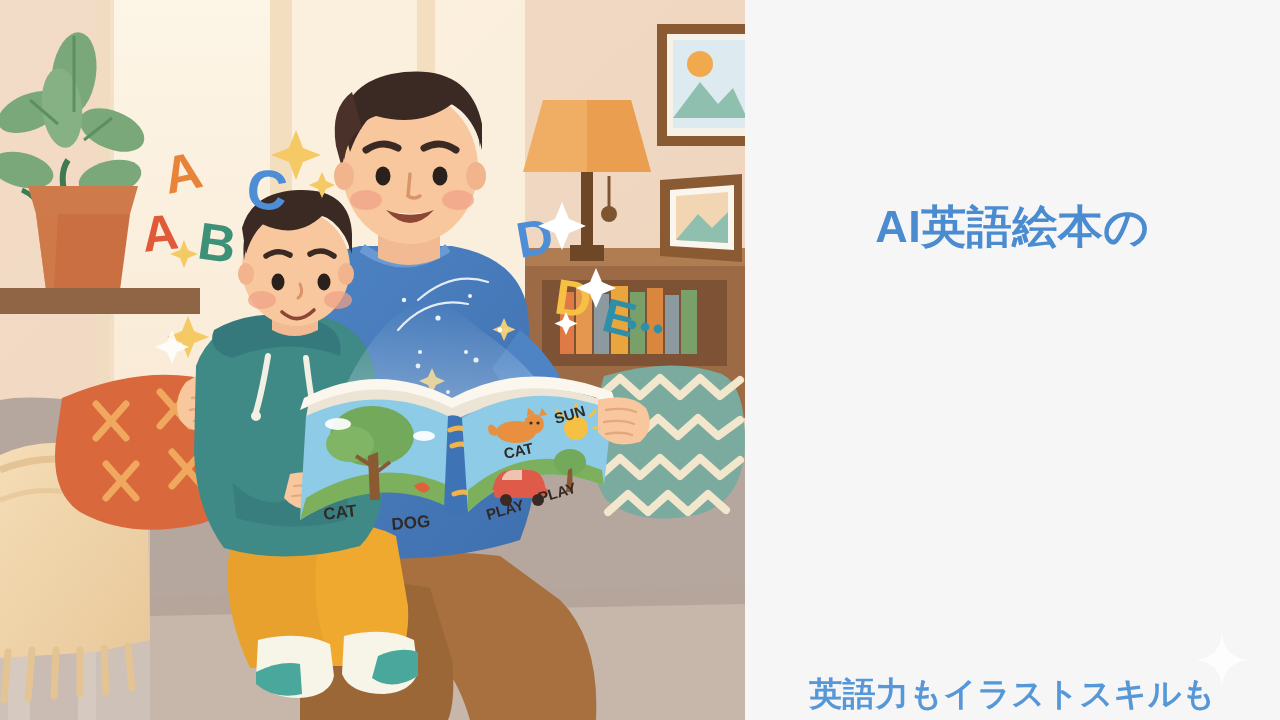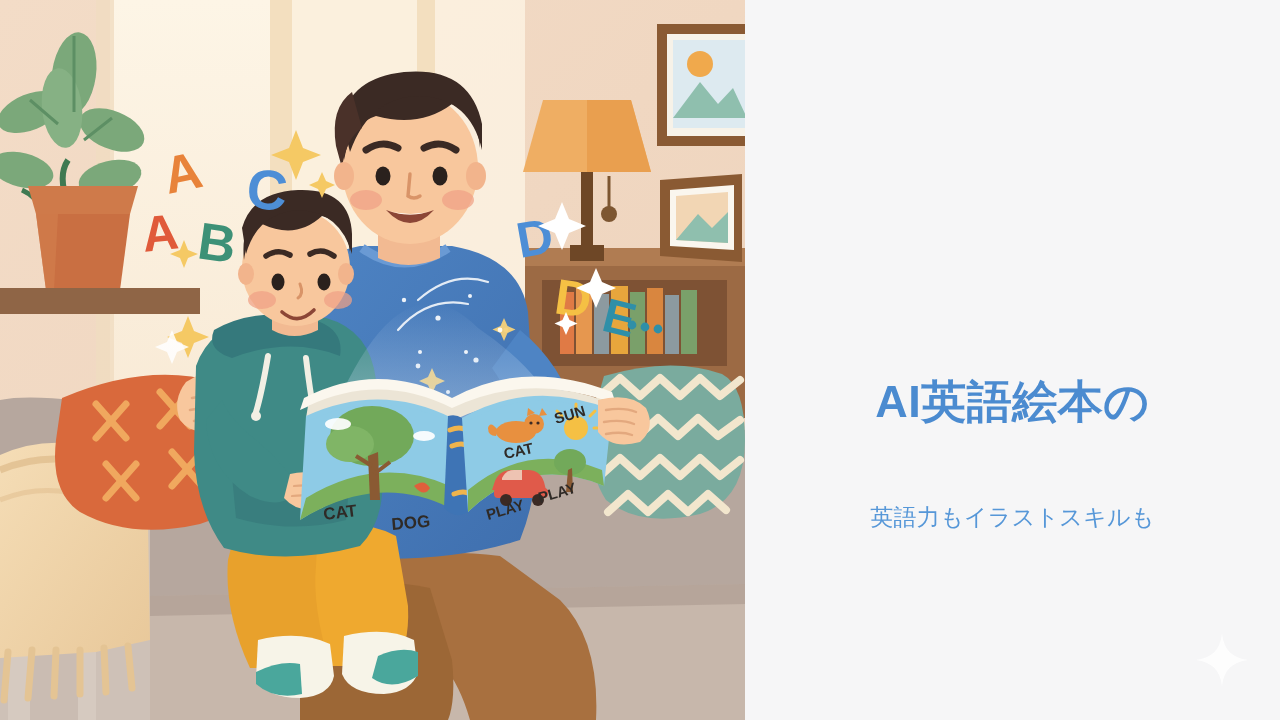--- a/index.html
+++ b/index.html
@@ -35,42 +35,42 @@
 
   
   .text-panel {
     position: relative;
     flex: 1 1 auto;
     height: 720px;
     background: #f6f6f7;
     display: flex;
     flex-direction: column;
     align-items: center;
-    justify-content: center;
+    justify-content: space-between;
     overflow: hidden;
   }
   .headline {
     margin: 0;
     padding: 0;
     text-align: center;
     font-weight: 700;
     font-size: 45px;
     line-height: 1.38;
     letter-spacing: 0.5px;
     color: #4b8bd0;
     width: 440px;
     margin-top: 196px;
   }
   .headline .line { display: block; white-space: nowrap; }
   .subhead {
-    margin: 8px;
+    margin: 0;
     padding: 0;
     text-align: center;
-    font-weight: 400;
-    font-size: 23px;
+    font-weight: 700;
+    font-size: 33px;
     line-height: 1.62;
     letter-spacing: 0.3px;
     color: #5697d8;
     width: 440px;
     margin-top: 66px;
   }
   .subhead .line { display: block; white-space: nowrap; }
 
   .corner-sparkle {
     position: absolute;

